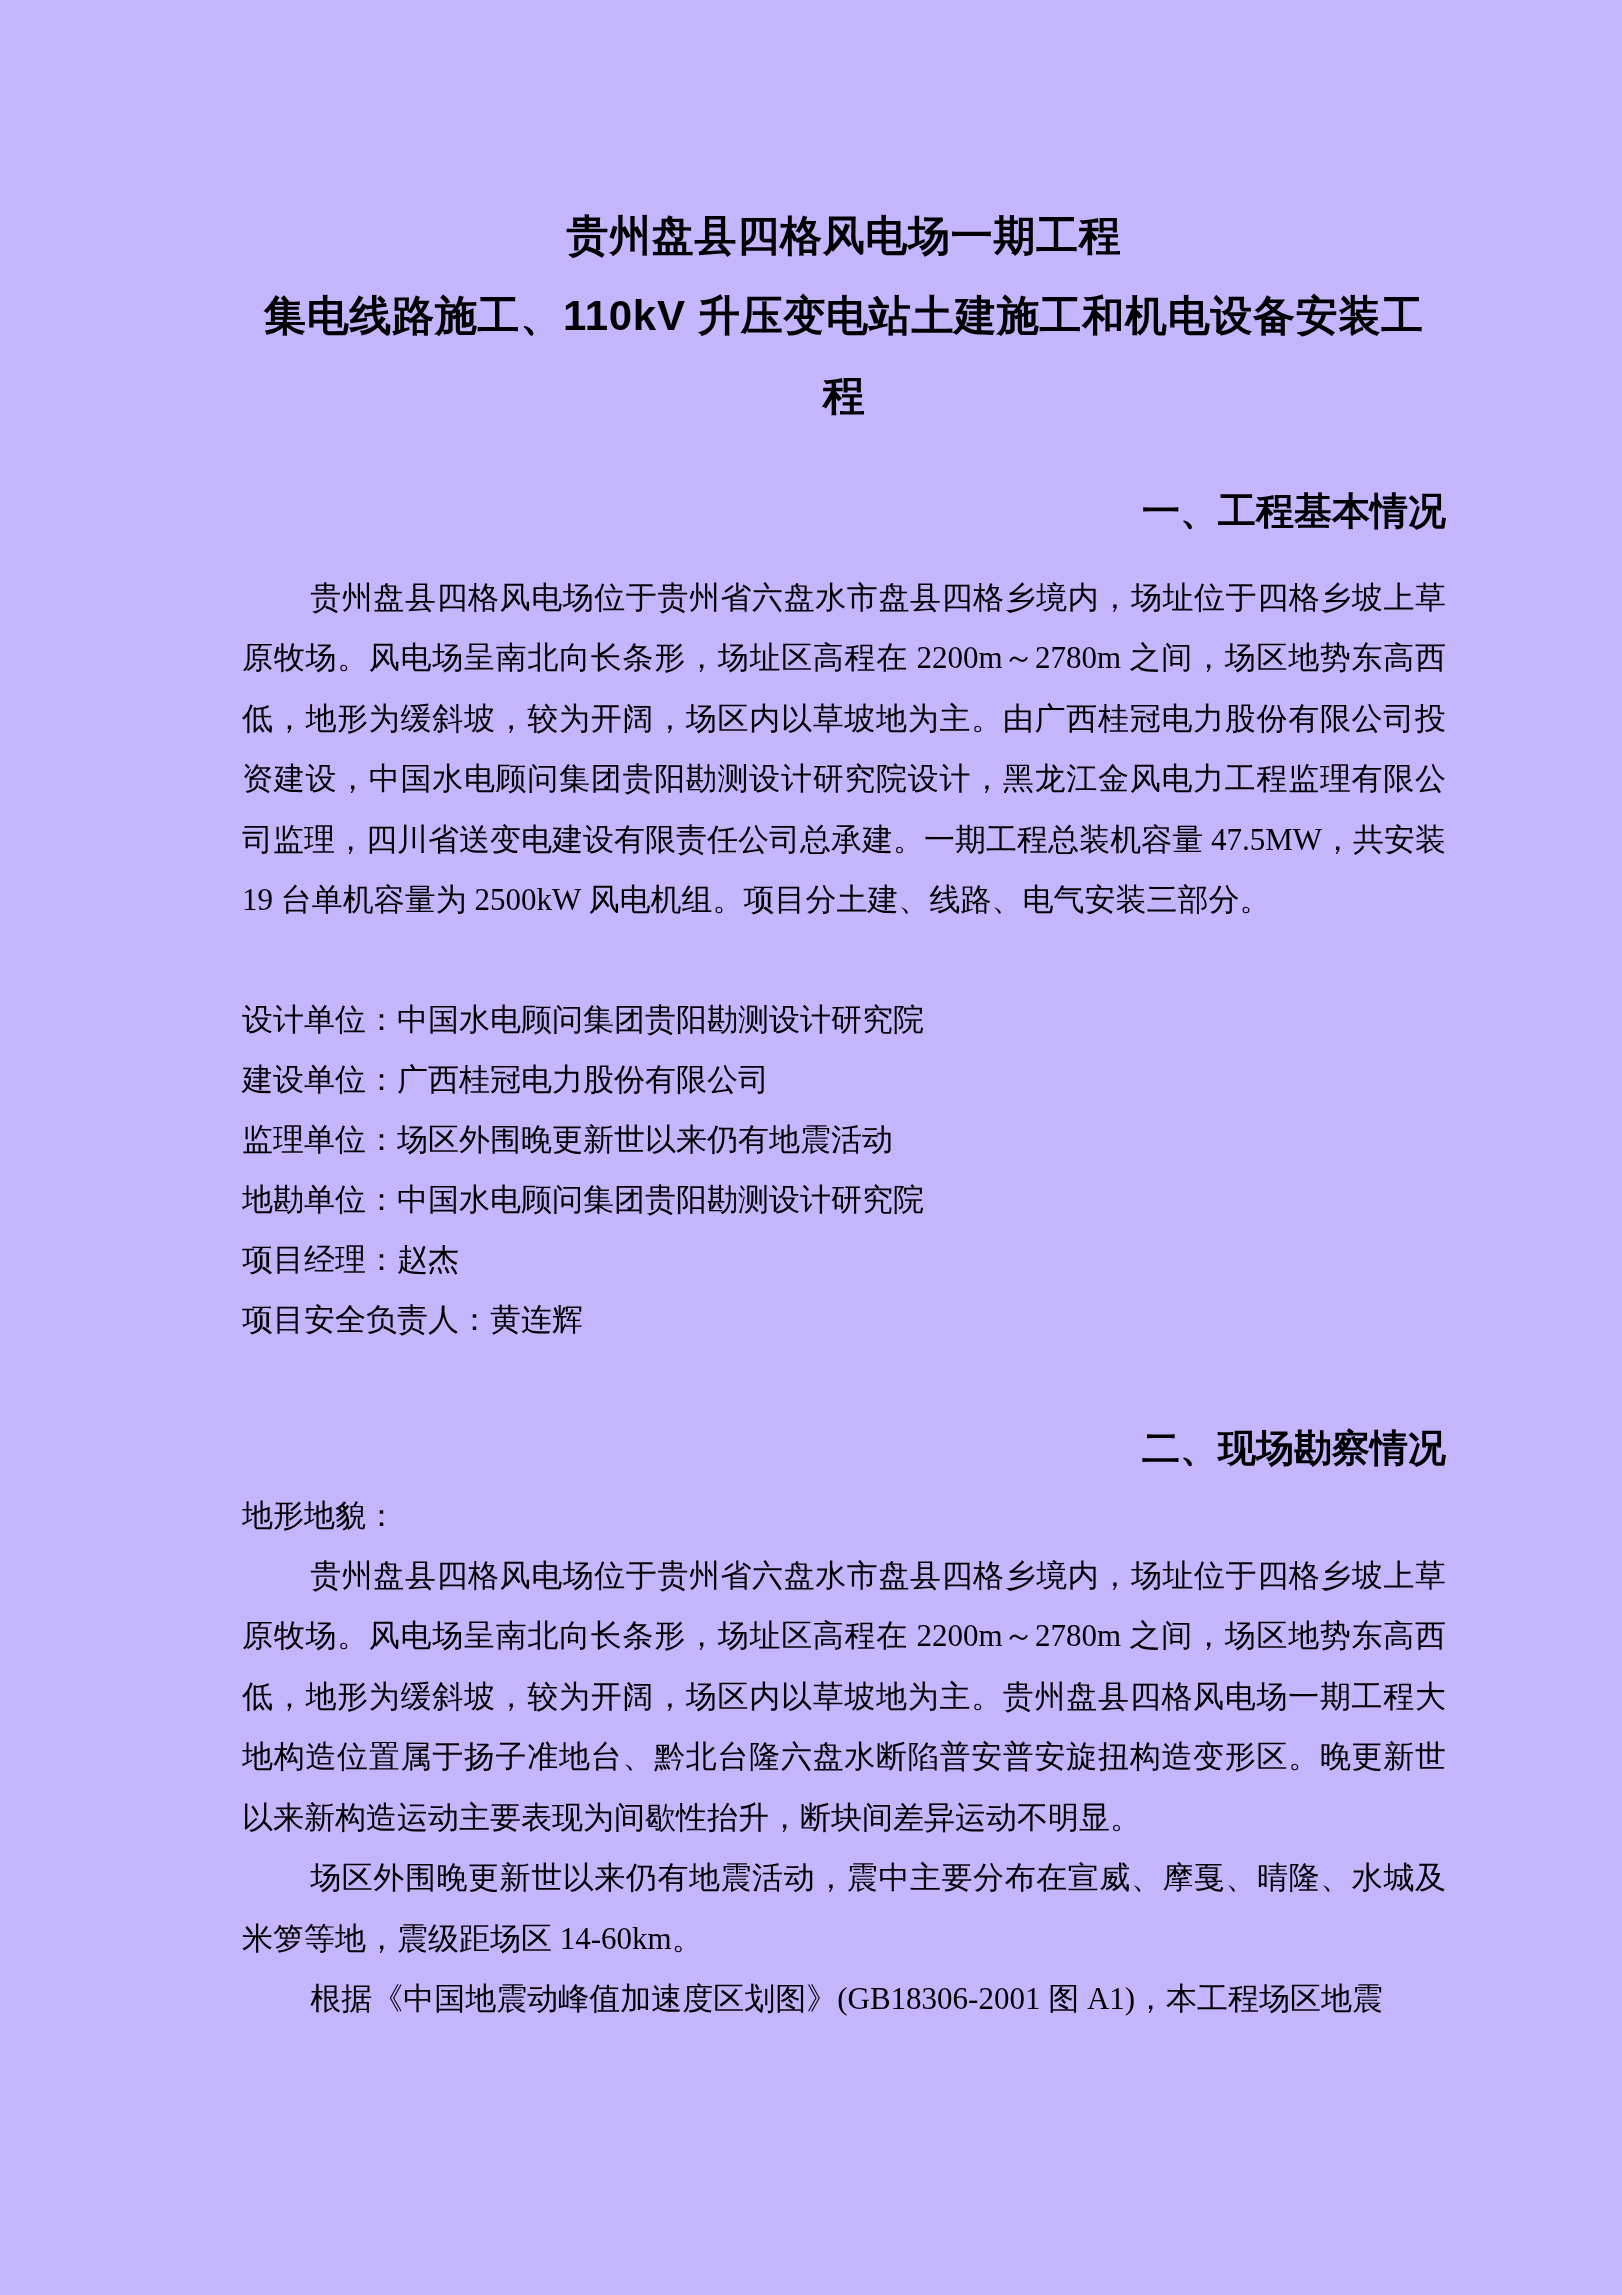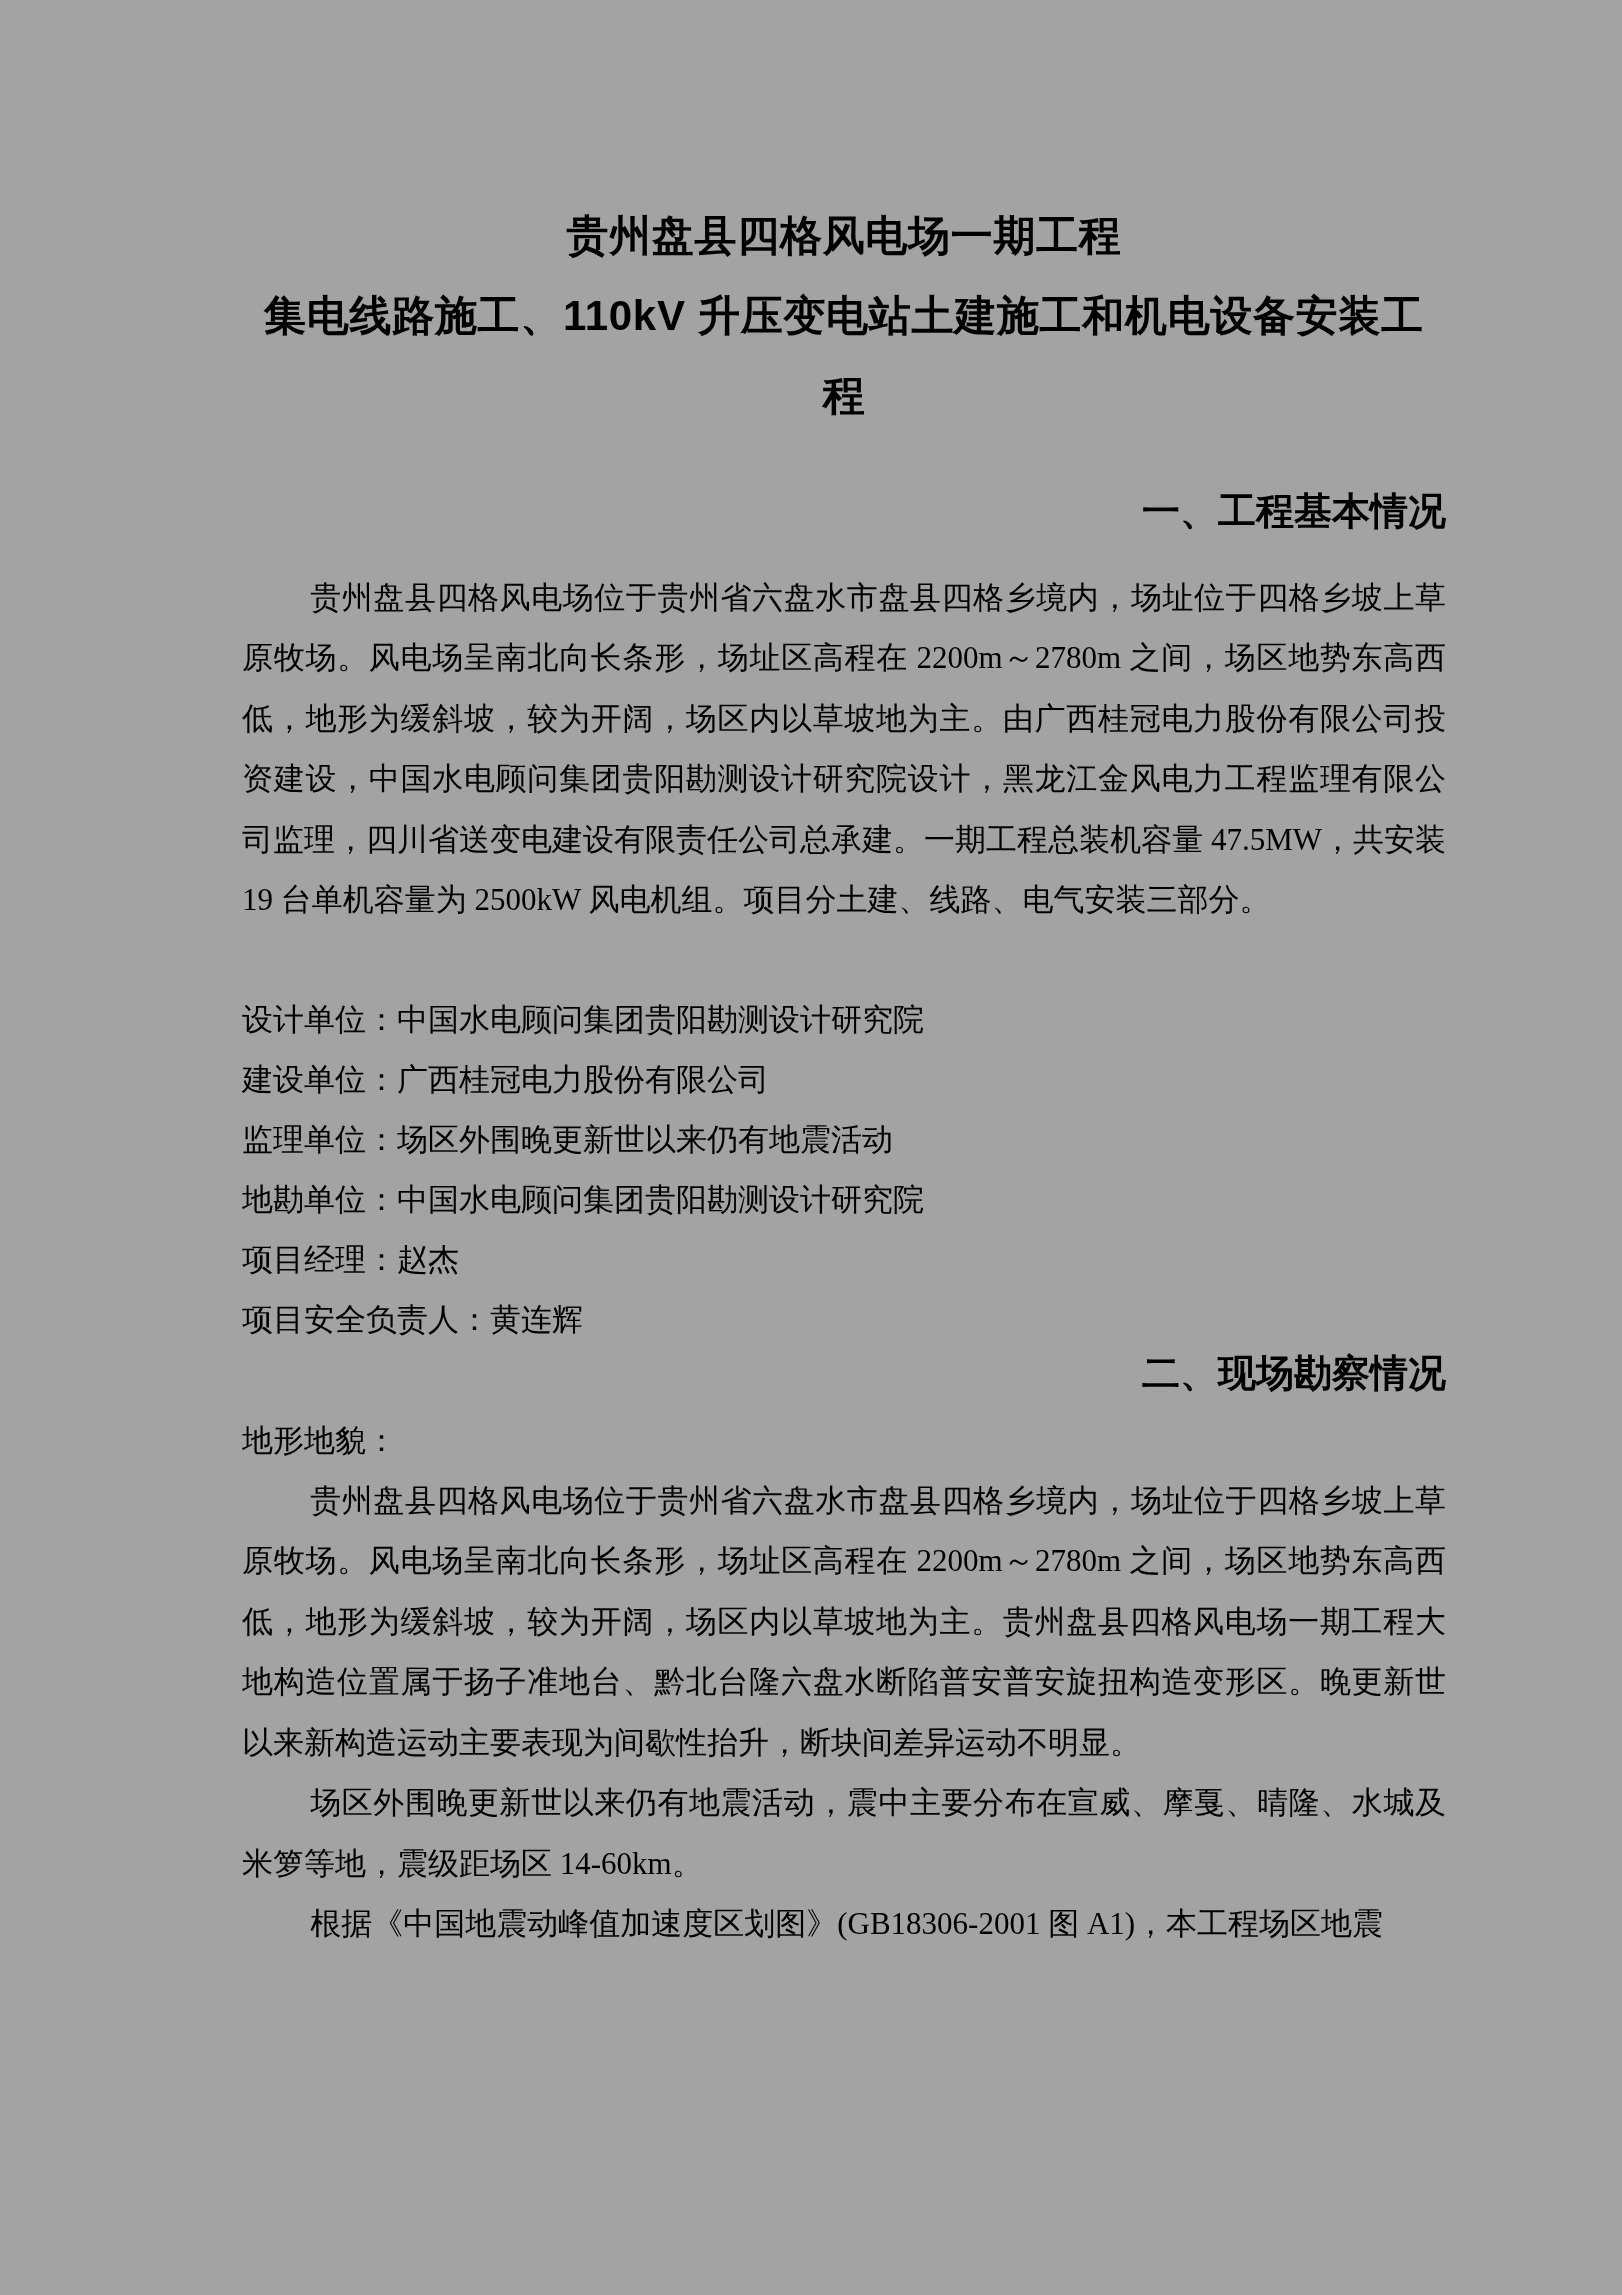--- a/index.html
+++ b/index.html
@@ -4,21 +4,21 @@
 <style>
   html, body {
     margin: 0;
     padding: 0;
     background: #ffffff;
   }
   .page {
     position: relative;
     width: 1623px;
     height: 2295px;
-    background: #a3a3a3;
+    background: #c4b5fd;
     overflow: hidden;
     font-family: "Liberation Serif", serif;
     color: #000000;
   }
   .content {
     position: absolute;
     left: 242px;
     top: 196px;
     width: 1204px;
   }
@@ -32,21 +32,21 @@
   }
   .doc-title .t-line { white-space: nowrap; }
   .sec-heading {
     font-family: "Liberation Sans", sans-serif;
     font-weight: bold;
     font-size: 38px;
     line-height: 1.3;
     text-align: right;
   }
   .sec-heading.first { margin-top: 52px; }
-  .sec-heading.second { }
+  .sec-heading.second { margin-top: 75px; }
   .para-label {
     font-size: 31px;
     line-height: 1.95;
     margin-top: 36px;
   }
   .para-label.tight { margin-top: 11.8px; }
   .body-para {
     font-size: 31px;
     line-height: 1.95;
     text-align: justify;

